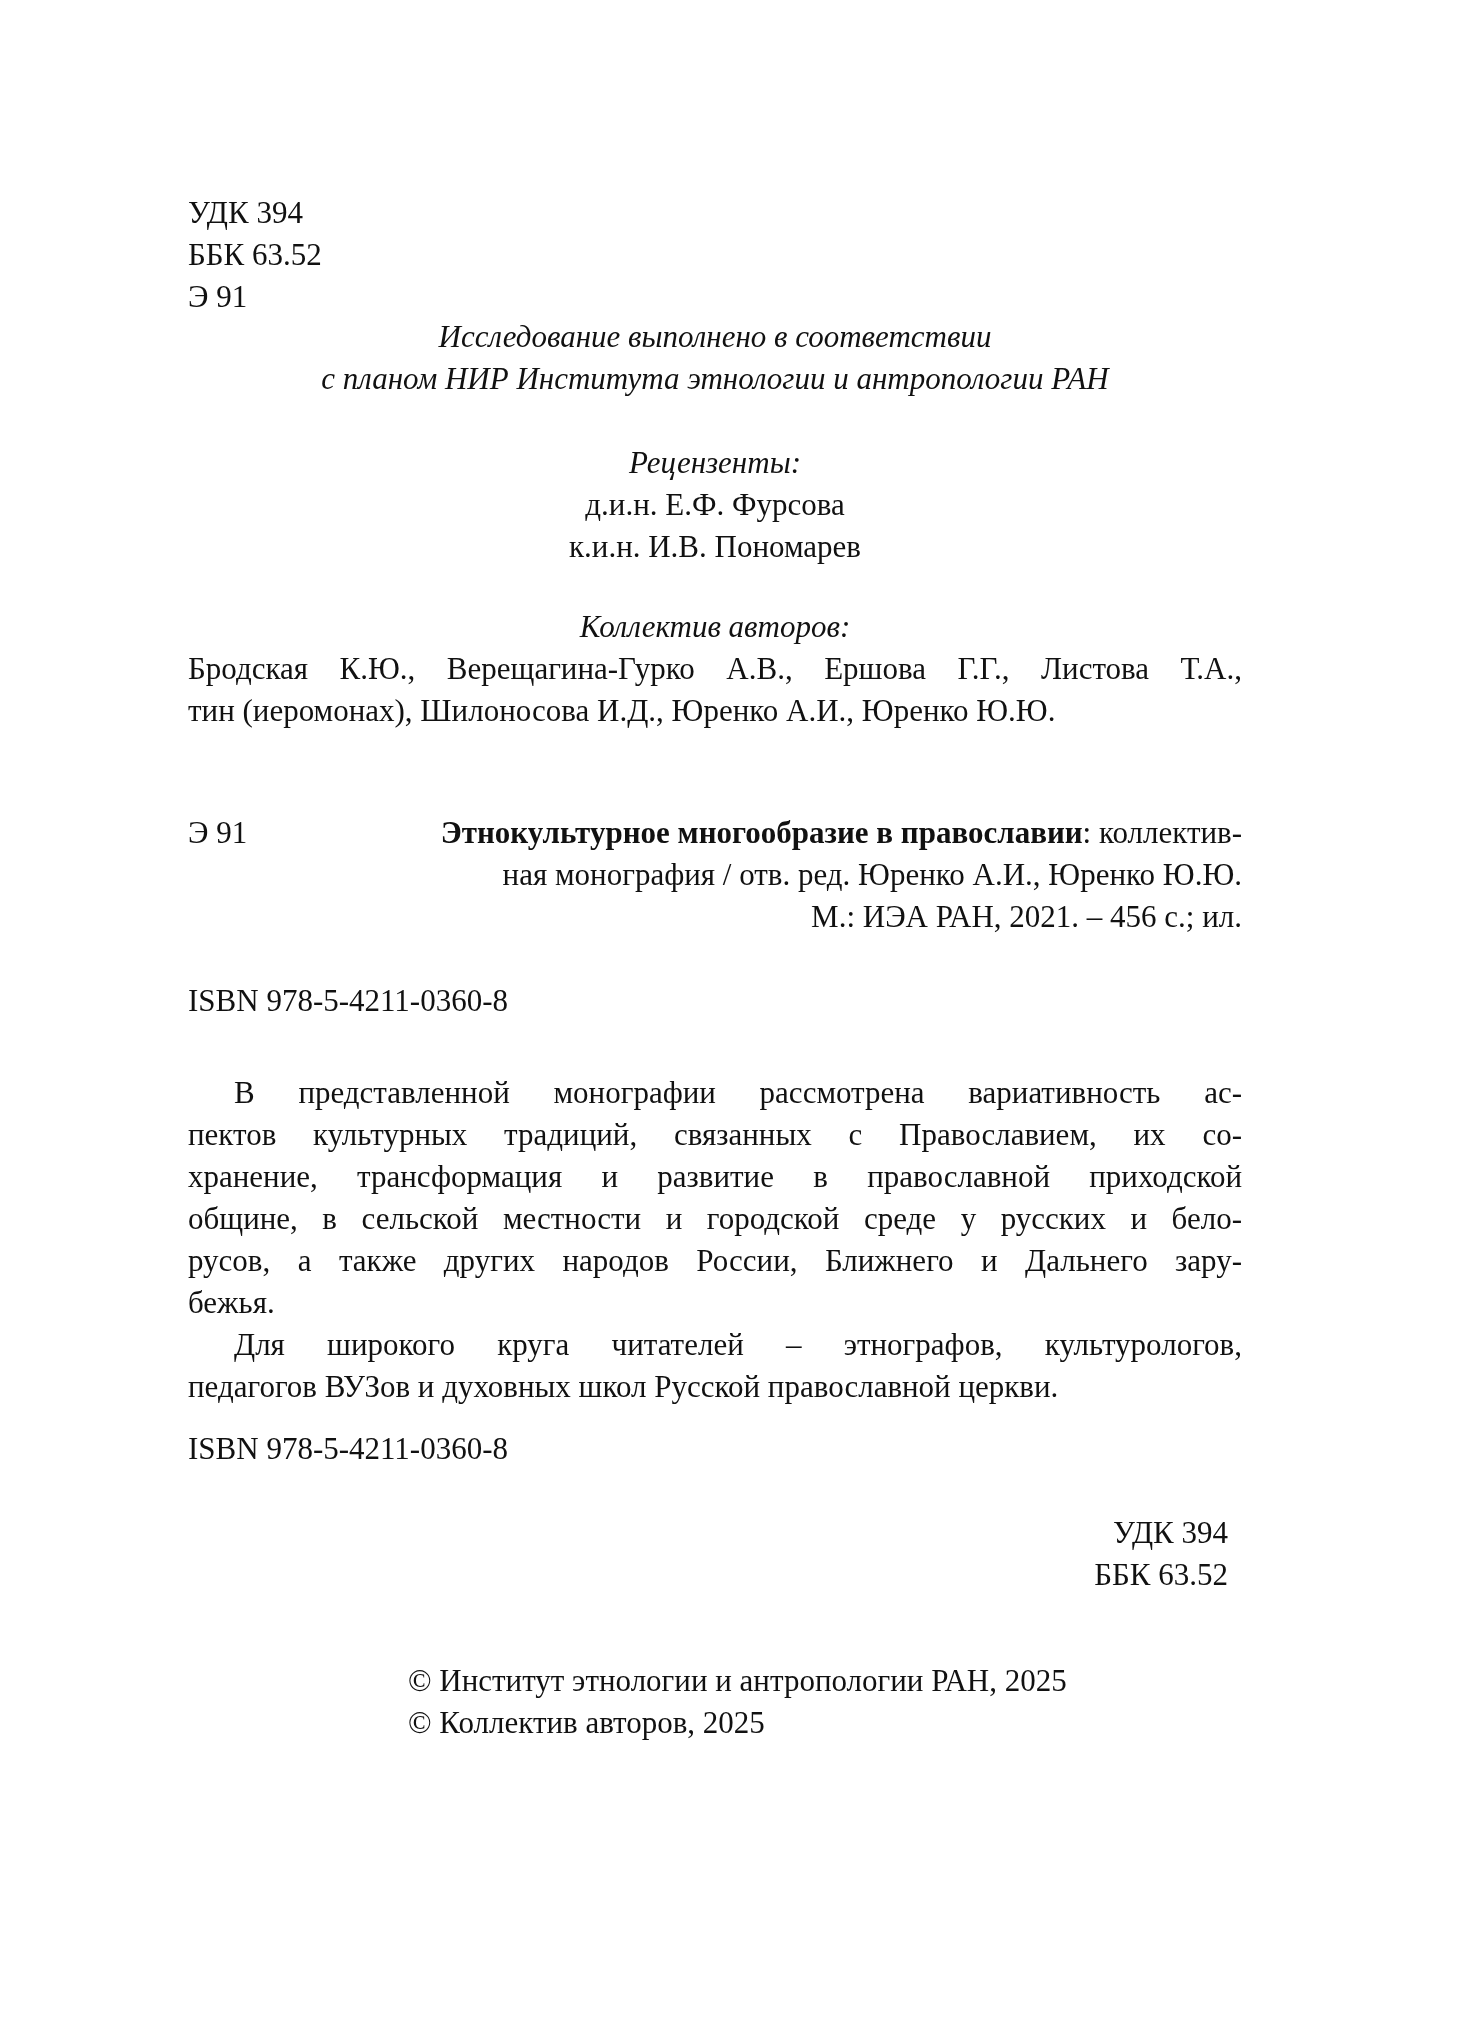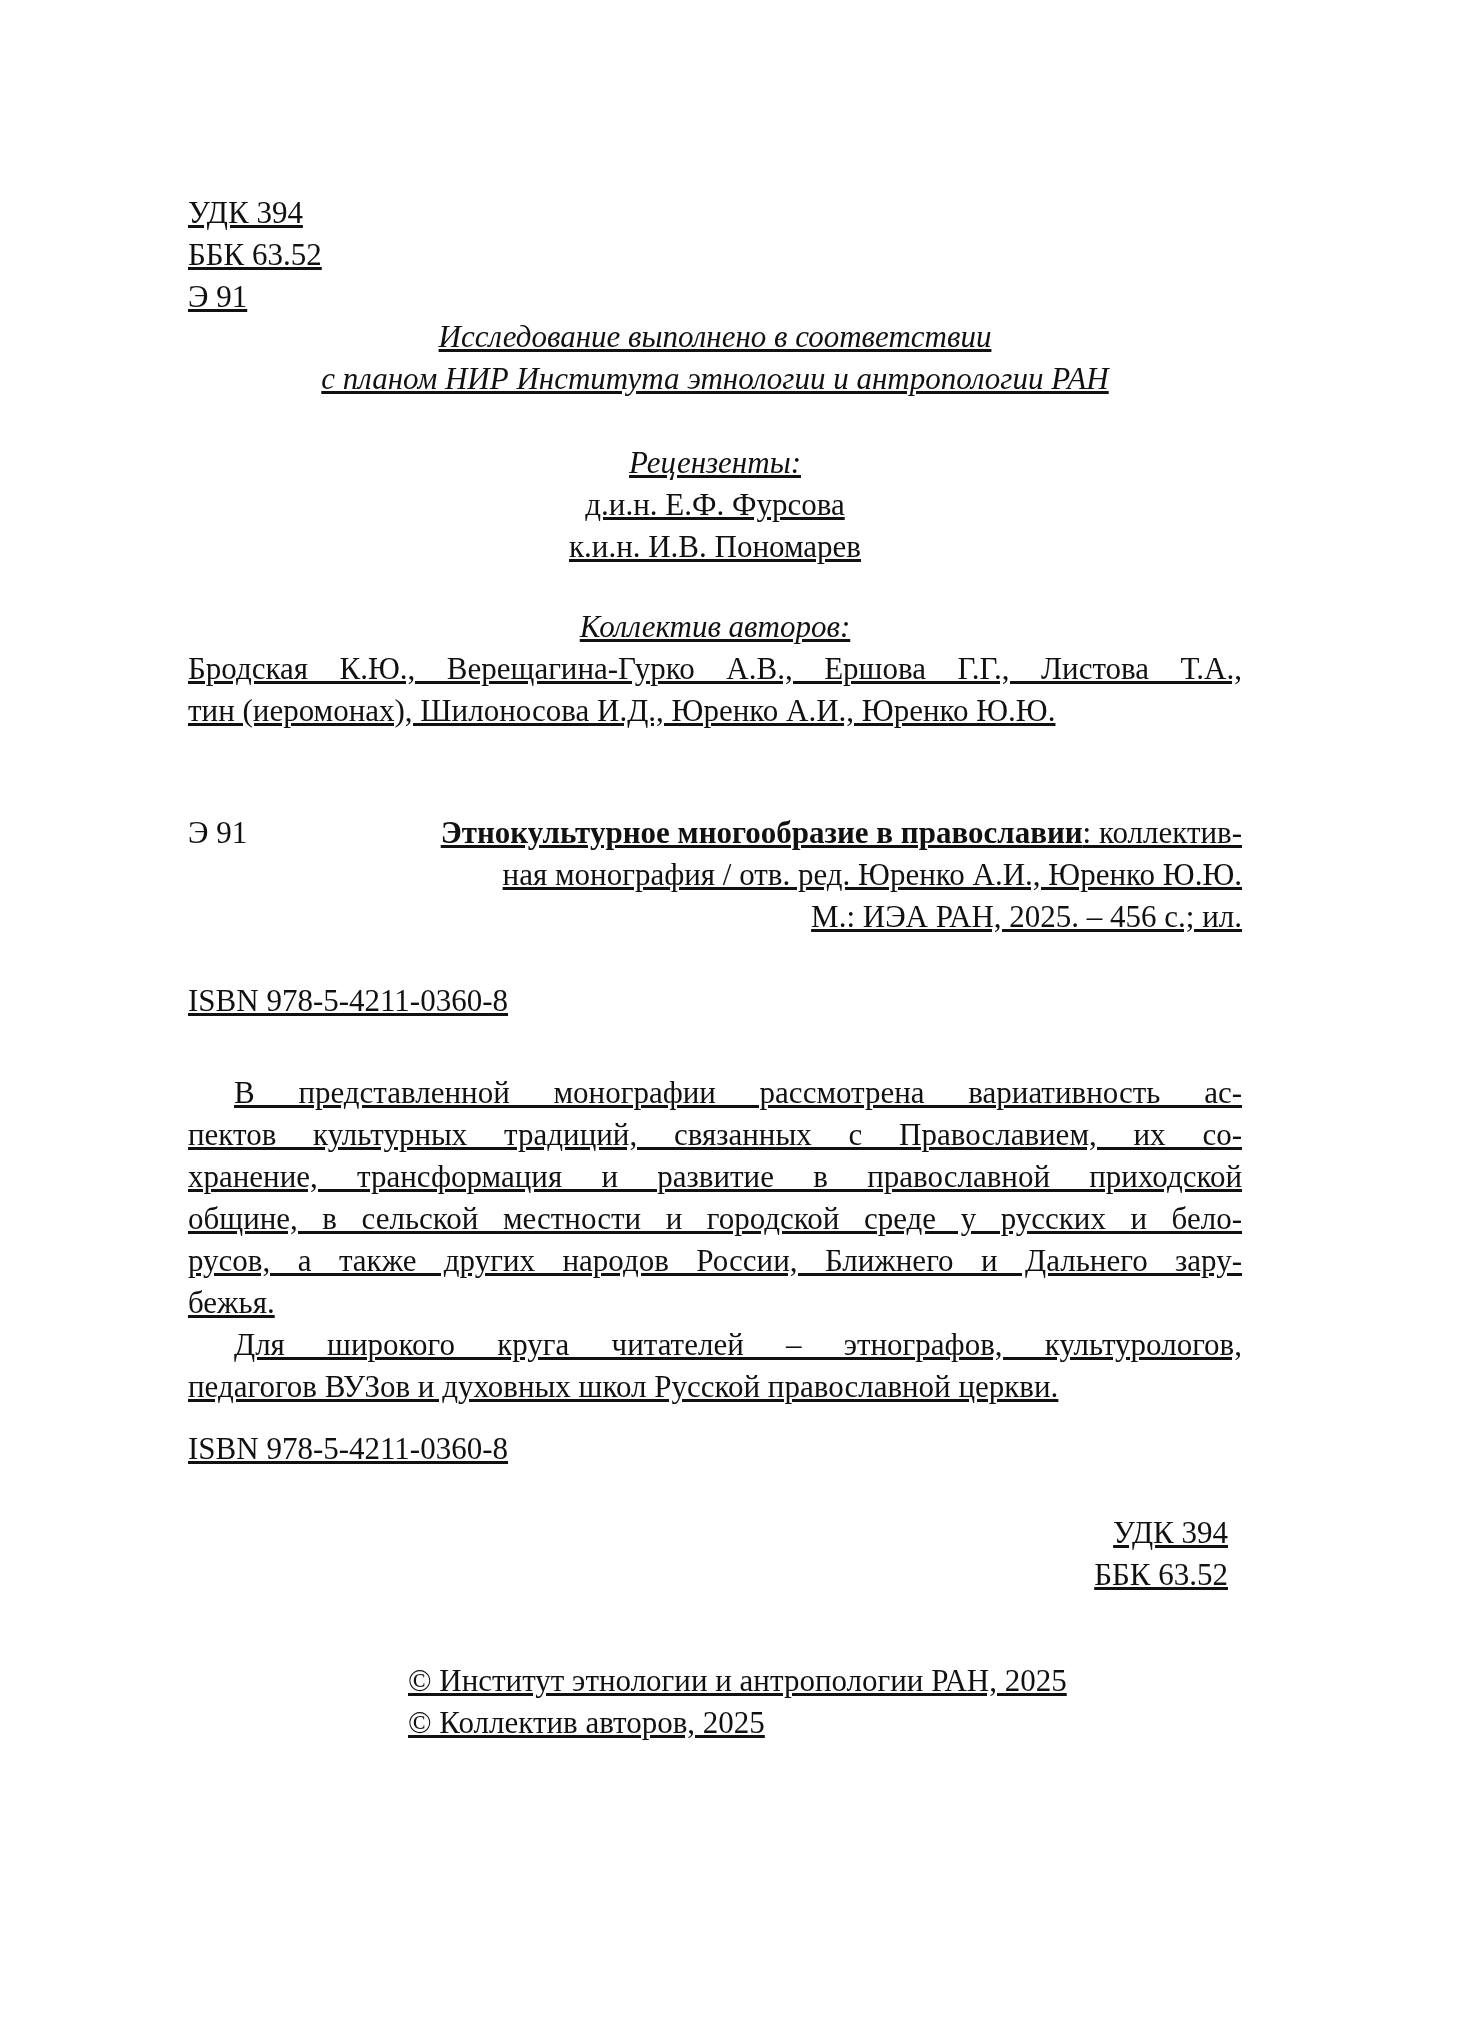--- a/index.html
+++ b/index.html
@@ -2,21 +2,21 @@
 <html><head>
   <meta charset="utf-8">
   <style>
     html, body { margin: 0; padding: 0; background: #ffffff; }
     body {
       width: 1460px; height: 2038px; position: relative; overflow: hidden;
       font-family: "Liberation Serif", "DejaVu Serif", serif;
       color: #111111; font-size: 31px; line-height: 42px;
     }
     .page { position: absolute; left: 188px; top: 192px; width: 1054px; }
-    .line { display: block; white-space: nowrap; text-decoration: underline; }
+    .line { display: block; white-space: nowrap; }
     .center { text-align: center; }
     .italic { font-style: italic; }
     .justify { text-align: justify; text-align-last: justify; white-space: normal; }
     .right { text-align: right; }
     .block { position: absolute; left: 0; width: 1054px; }
     .bib-code { position: absolute; left: 0; top: 0; }
     .bib-text { margin-left: 44px; text-align: right; }
     b { font-weight: bold; }
     .indent { text-indent: 46px; }
   </style>
@@ -46,21 +46,21 @@
     <span class="line center italic">Коллектив авторов:</span>
     <span class="line justify">Бродская К.Ю., Верещагина-Гурко А.В., Ершова Г.Г., Листова Т.А.,</span>
     <span class="line">тин (иеромонах), Шилоносова И.Д., Юренко А.И., Юренко Ю.Ю.</span>
   </div>
 
   <div class="block" style="top:620px;">
     <span class="bib-code">Э 91</span>
     <div class="bib-text">
       <span class="line"><b>Этнокультурное многообразие в православии</b><span>: коллектив-</span></span>
       <span class="line">ная монография / отв. ред. Юренко А.И., Юренко Ю.Ю.</span>
-      <span class="line">М.: ИЭА РАН, 2025. – 456 с.; ил.</span>
+      <span class="line">М.: ИЭА РАН, 2021. – 456 с.; ил.</span>
     </div>
   </div>
 
   <div class="block" style="top:788px;">
     <span class="line">ISBN 978-5-4211-0360-8</span>
   </div>
 
   <div class="block" style="top:880px;">
     <span class="line justify indent">В представленной монографии рассмотрена вариативность ас-</span>
     <span class="line justify">пектов культурных традиций, связанных с Православием, их со-</span>

